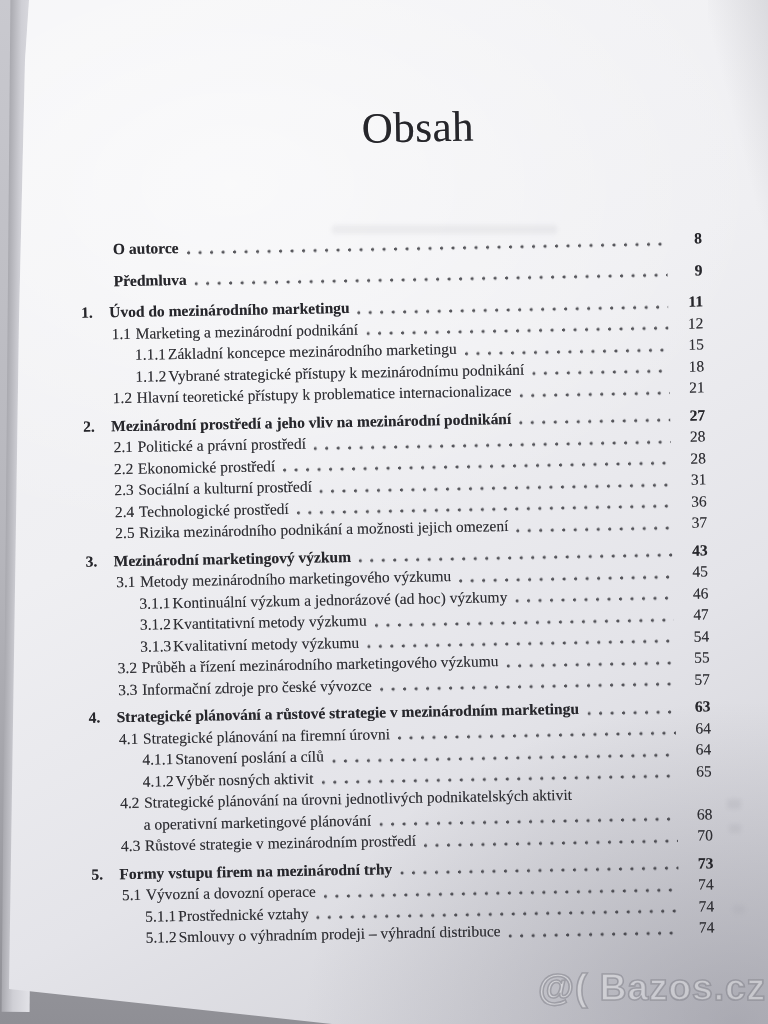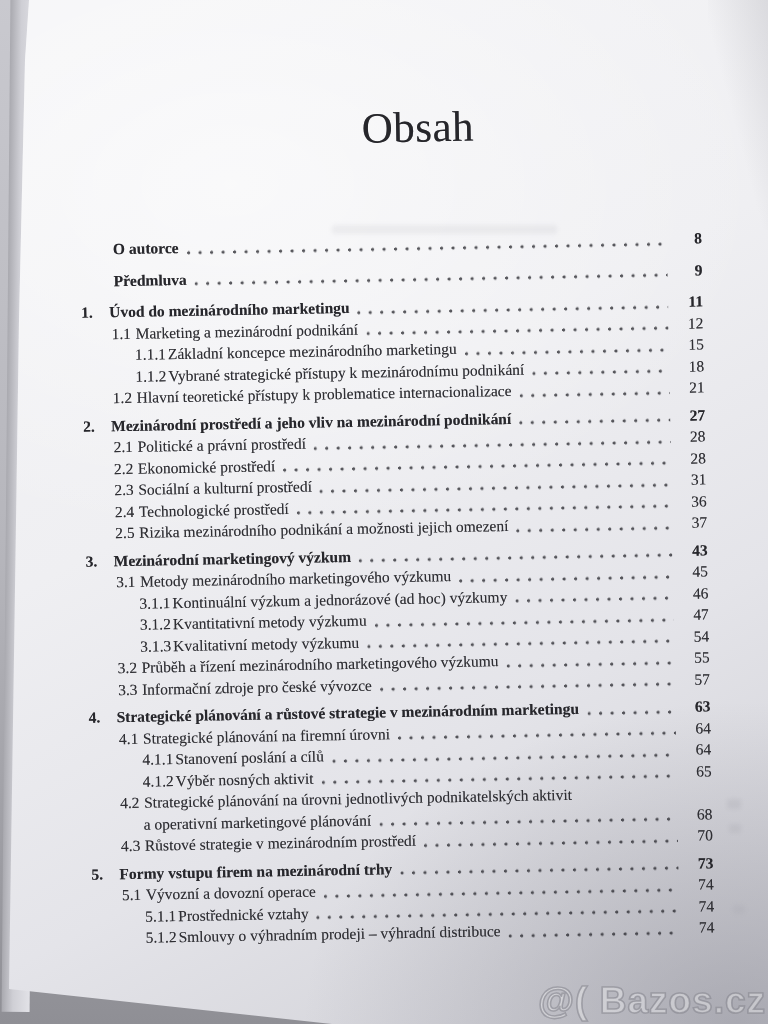--- a/index.html
+++ b/index.html
@@ -63,21 +63,21 @@
   }
   .page-num{flex:0 0 auto;min-width:30px;text-align:right;}
   
   .ghost{position:absolute;background:#8d8d96;filter:blur(2px);border-radius:2px;}
   .g1{left:332px;top:225px;width:225px;height:9px;opacity:0.10;}
   .g2{left:727px;top:799px;width:14px;height:10px;opacity:0.16;}
   .g3{left:729px;top:824px;width:12px;height:9px;opacity:0.14;}
   .g4{left:733px;top:905px;width:12px;height:9px;opacity:0.10;}
   
   .watermark{
-    position:absolute;right:2px;bottom:2px;
+    position:absolute;right:2px;bottom:15px;
     font-family:"Liberation Sans","DejaVu Sans",sans-serif;
     font-weight:bold;font-size:37px;letter-spacing:1px;
     color:rgba(255,255,255,0.10);
     -webkit-text-stroke:1.6px rgba(125,125,135,0.55);
     text-shadow:0 0 1px rgba(255,255,255,0.25);
   }
 </style>
 </head>
 <body>
 

